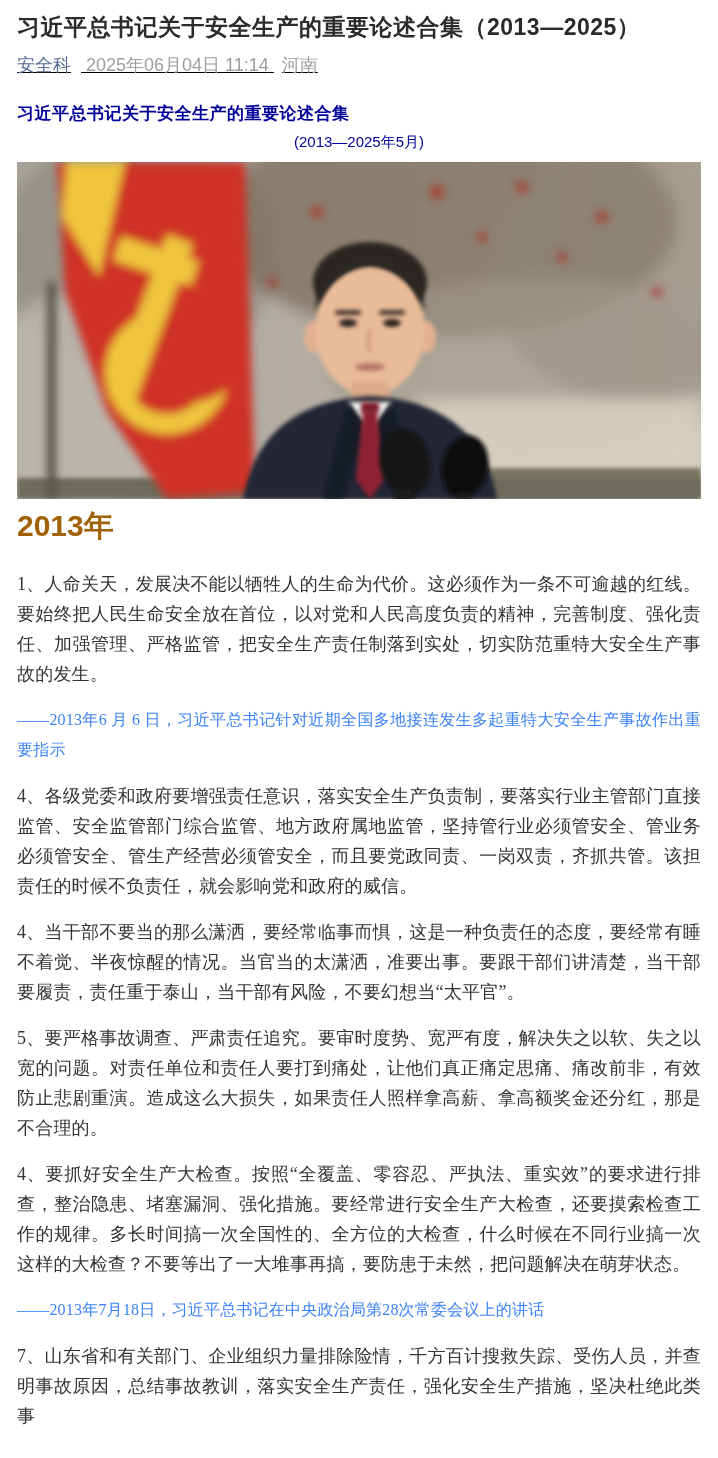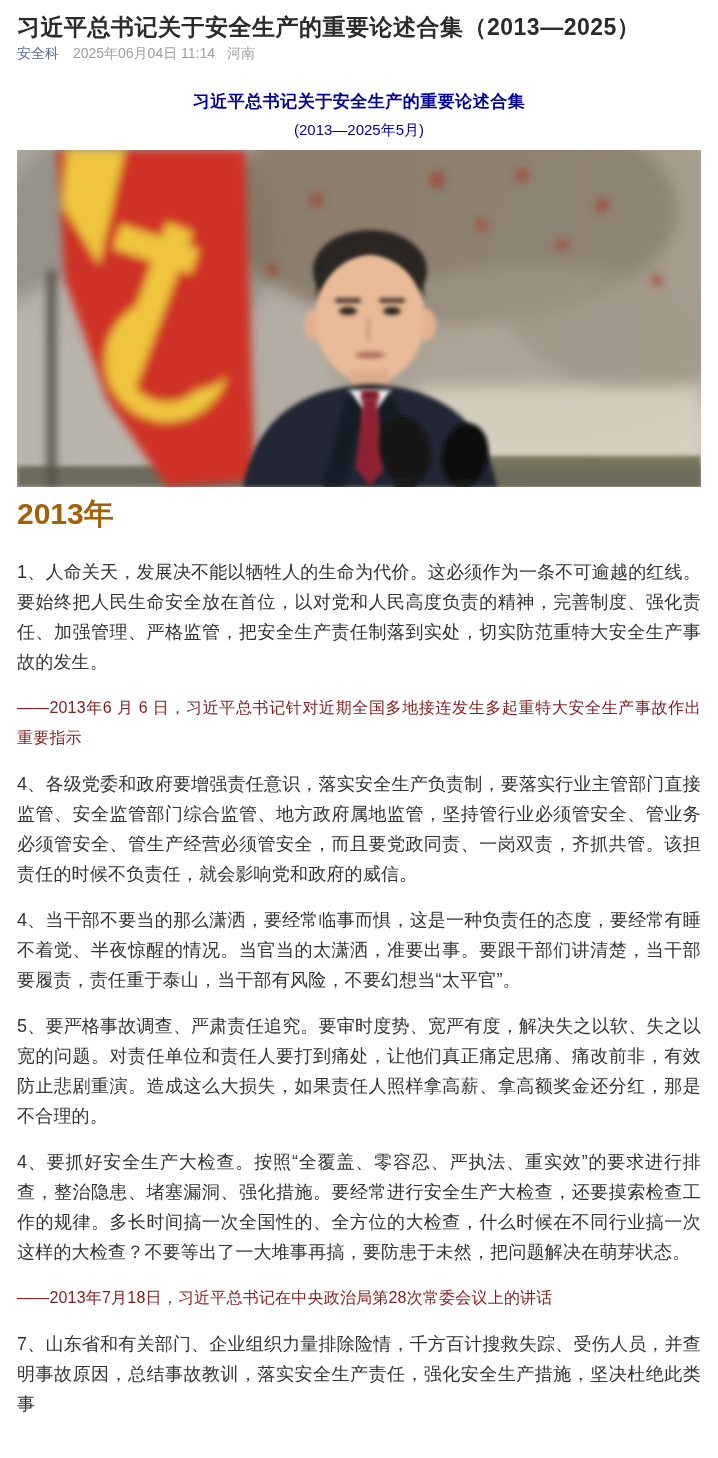--- a/index.html
+++ b/index.html
@@ -6,45 +6,45 @@
   body{
     width:718px;height:1458px;overflow:hidden;
     font-family:"Liberation Sans","DejaVu Sans",sans-serif;
     -webkit-font-smoothing:antialiased;
   }
   .container{padding:0 17px;}
   .article-title{
     margin:12px 0 0;font-size:23px;line-height:1.35;font-weight:700;
     color:#2b2b2b;letter-spacing:0.5px;
   }
-  .meta-row{margin-top:0;font-size:14px;line-height:20px;}
+  .meta-row{margin-top:12px;font-size:18px;line-height:20px;text-decoration:underline;}
   .meta-author{color:#576b95;margin-right:10px;cursor:pointer;}
   .meta-date{color:#9e9e9e;}
   .meta-location{color:#9e9e9e;margin-left:8px;}
   .doc-title{
-    margin-top:28px;text-align:center;color:#000099;font-weight:700;
+    margin-top:28px;color:#000099;font-weight:700;
     font-size:17px;line-height:22px;letter-spacing:0.5px;
   }
   .doc-subtitle{
     margin-top:7px;text-align:center;color:#000099;font-weight:400;
     font-size:15px;line-height:20px;
   }
   .photo-wrap{margin-top:10px;width:684px;height:337px;overflow:hidden;background:#b3aea6;}
   .photo-wrap svg{display:block;}
   .year-heading{
     margin:6px 0 16px;font-size:30px;line-height:42px;font-weight:700;color:#a16207;
   }
-  .block{margin:16px 0 0;}
+  .block{margin:16px 0 0;font-family:Liberation Serif, serif;}
   .para{
     font-size:18px;line-height:30px;color:#333333;text-align:justify;
     letter-spacing:0.2px;
   }
   .para.first{margin-top:22px;}
   .source{
-    font-size:16px;line-height:30px;color:#7f1d1d;text-align:justify;
+    font-size:16px;line-height:30px;color:#3b82f6;text-align:justify;
     letter-spacing:0.2px;
   }
 </style>
 </head>
 <body>
 
 <div class="container">
 
   <h1 class="article-title">习近平总书记关于安全生产的重要论述合集（2013—2025）</h1>
 

